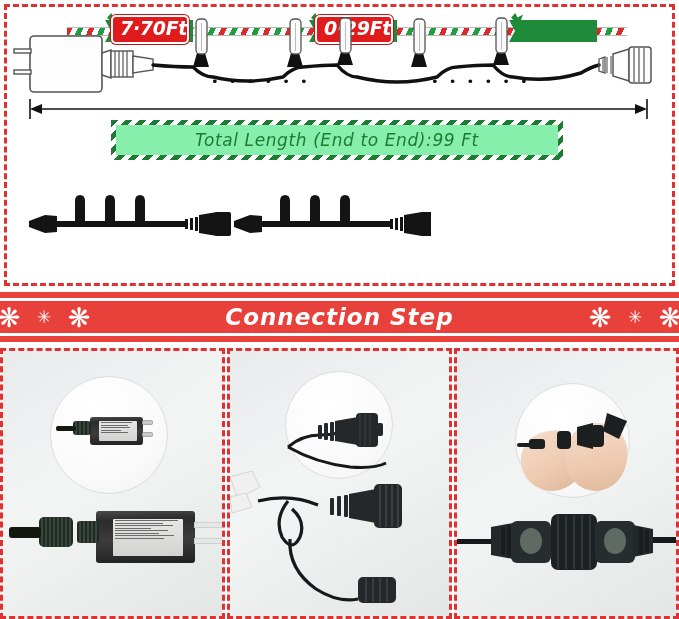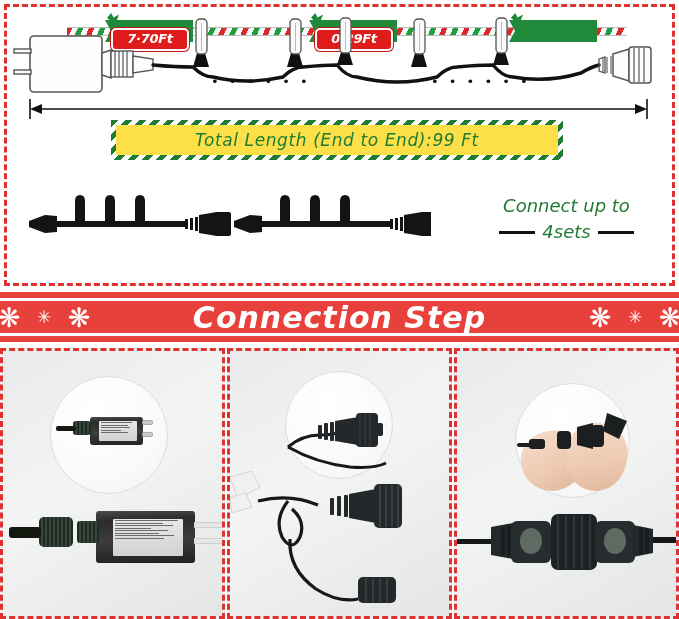--- a/index.html
+++ b/index.html
@@ -44,45 +44,45 @@
     border-top: 11px solid transparent;
     border-bottom: 11px solid transparent;
   }
   .holly {
     position: absolute; width: 12px; height: 8px; top: 6px;
     background: #1f8b3a;
     clip-path: polygon(0% 60%, 35% 0%, 55% 55%, 100% 20%, 80% 100%, 25% 95%);
   }
 
   .meas-tag {
-    position: absolute; top: 21px;
+    position: absolute; top: 8px;
     background: #e01b1b;
     border: 2px solid #ffffff;
     border-radius: 5px;
     color: #ffffff;
     font-family: "DejaVu Sans", sans-serif;
     font-style: italic;
     font-weight: bold;
-    font-size: 13px;
+    font-size: 19px;
     letter-spacing: -0.3px;
     padding: 2px 7px 3px 7px;
-    text-align: center;
+    text-align: right;
     white-space: nowrap;
     box-shadow: 0 0 0 1px #c21414;
     line-height: 1.05;
   }
 
   
   .string-svg { position: absolute; left: 0; top: 0; }
 
   
   .total-banner {
     position: absolute; left: 104px; top: 113px;
     width: 452px; height: 40px;
-    background: #fde047;
+    background: #86efac;
     border: 5px solid transparent;
     border-image: repeating-linear-gradient(135deg,
         #1f7a33 0px, #1f7a33 5px,
         #ffffff 5px, #ffffff 10px) 5;
     display: flex; align-items: center; justify-content: center;
   }
   .total-banner span {
     font-family: "DejaVu Sans", sans-serif;
     font-style: italic;
     font-size: 17px;
@@ -120,21 +120,21 @@
   .sb-bottom { top: 44px; height: 6px; }
 
   .sb-title {
     position: absolute; left: 0; top: 9px;
     width: 679px; height: 32px;
     display: flex; align-items: center; justify-content: center;
     color: #ffffff;
     font-family: "DejaVu Sans", sans-serif;
     font-style: italic;
     font-weight: bold;
-    font-size: 30px;
+    font-size: 23px;
     letter-spacing: 1px;
     z-index: 3;
   }
   .flake {
     position: absolute; top: 9px; height: 32px;
     display: flex; align-items: center; justify-content: center;
     color: #ffffff; z-index: 2; line-height: 1;
   }
   .flake.big   { font-size: 27px; }
   .flake.small { font-size: 17px; }
@@ -324,28 +324,20 @@
         <path d="M114 34 L114 14 Q114 8 119 8 Q124 8 124 14 L124 34 Z"></path>
         <rect x="115" y="18" width="8" height="16" rx="2"></rect>
         <rect x="164" y="32" width="3" height="10"></rect>
         <rect x="169" y="31" width="3" height="12"></rect>
         <rect x="174" y="30" width="3" height="14"></rect>
         <path d="M178 28 L196 25 L196 49 L178 46 Z"></path>
         <rect x="194" y="25" width="16" height="24" rx="2"></rect>
       </g>
     </svg>
 
-    <div class="connect-text">
-      <div>Connect up to</div>
-      <div class="connect-line2">
-        <i class="dash-rule"></i>
-        <span>4sets</span>
-        <i class="dash-rule"></i>
-      </div>
-    </div>
   </div>
 
   <div class="step-banner">
     <div class="sb-bar sb-top"></div>
     <div class="sb-bar sb-gap1"></div>
     <div class="sb-bar sb-main"></div>
     <div class="sb-bar sb-gap2"></div>
     <div class="sb-bar sb-bottom"></div>
 
     <div class="flake big" style="left:-8px; width:34px;">❋</div>

